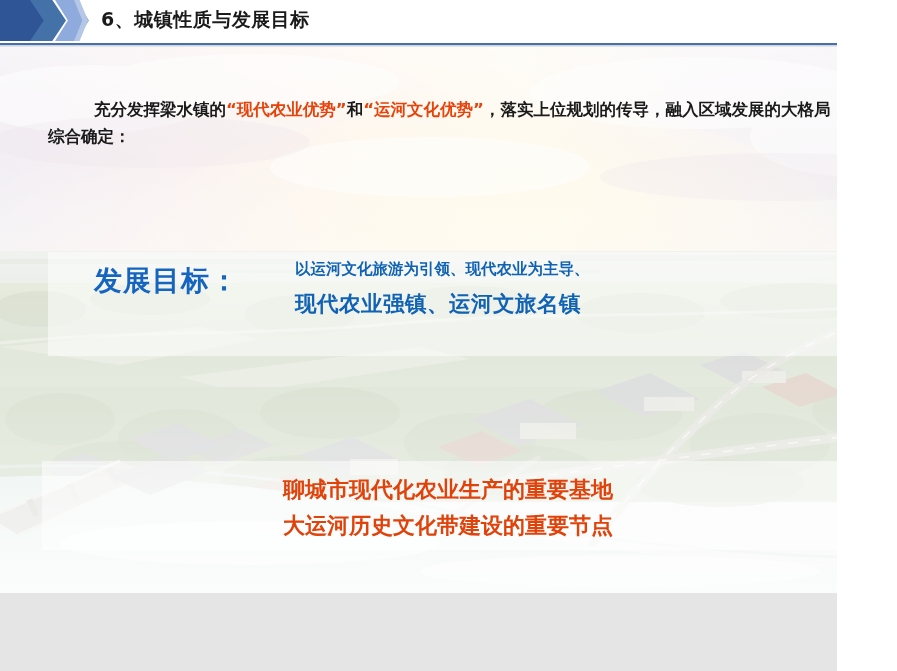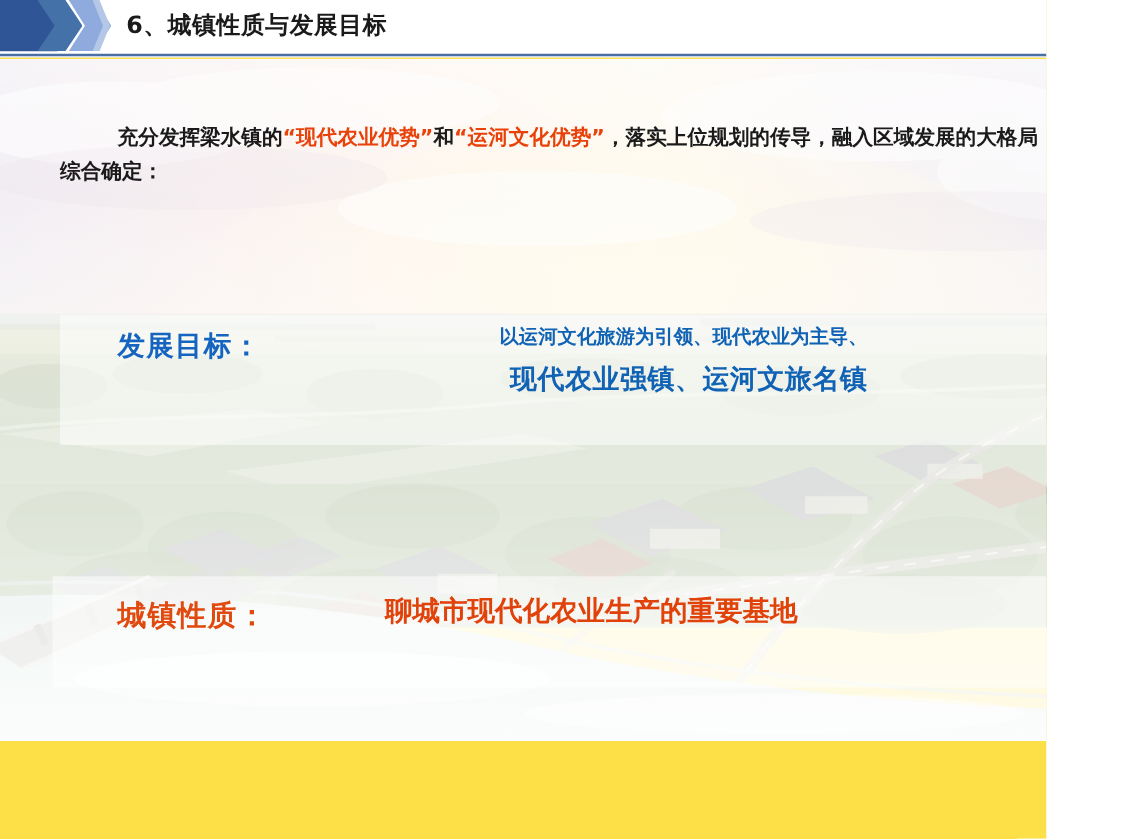--- a/index.html
+++ b/index.html
@@ -8,21 +8,21 @@
     background: #ffffff;
   }
   body {
     font-family: "DejaVu Sans", "Liberation Sans", sans-serif;
   }
   #slide {
     position: relative;
     width: 837px;
     height: 671px;
     overflow: hidden;
-    background: #fde047;
+    background: #e5e5e5;
   }
 
   
   #header {
     position: absolute;
     left: 0; top: 0;
     width: 897px;
     height: 46px;
     background: #ffffff;
     overflow: hidden;
@@ -126,32 +126,32 @@
     left: 42px;
     top: 461px;
     width: 828px;
     height: 89px;
   }
 
   #goal-label {
     position: absolute;
     left: 94px;
     top: 262px;
-    font-size: 22px;
+    font-size: 28px;
     font-weight: bold;
     color: #1565c0;
     letter-spacing: 1px;
     white-space: nowrap;
   }
   #goal-body {
     position: absolute;
-    left: 274px;
+    left: 295px;
     top: 257px;
     width: 420px;
-    text-align: right;
+    text-align: left;
     color: #0f62b4;
     font-weight: bold;
   }
   #goal-body .ln {
     font-size: 15.5px;
     line-height: 1.58;
     white-space: nowrap;
   }
   #goal-body .big {
     font-size: 21.5px;
@@ -176,21 +176,20 @@
     left: 283px;
     top: 472px;
     width: 400px;
     color: #e0420a;
     font-weight: bold;
   }
   #nature-body .ln {
     font-size: 22px;
     line-height: 1.62;
     white-space: nowrap;
-    margin-left: 25px;
   }
 </style>
 </head>
 <body>
 
 <div id="slide">
 
   <div id="header">
     <div class="hdr-block" id="hdr-solid"></div>
     <div class="hdr-block" id="hdr-chev1"></div>
@@ -383,18 +382,18 @@
   <div id="intro"><span>充分发挥梁水镇的</span><span class="hl">“现代农业优势”</span><span>和</span><span class="hl">“运河文化优势”</span><span>，落实上位规划的传导，融入区域发展的大格局，综合确定：</span></div>
 
   <div class="overlay-box" id="box-goal"></div>
   <div id="goal-label">发展目标：</div>
   <div id="goal-body">
     <div class="ln">以运河文化旅游为引领、现代农业为主导、</div>
     <div class="big">现代农业强镇、运河文旅名镇</div>
   </div>
 
   <div class="overlay-box" id="box-nature"></div>
-  <div id="nature-label">城镇性质：</div>
   <div id="nature-body">
     <div class="ln">聊城市现代化农业生产的重要基地</div>
+    <div class="ln">大运河历史文化带建设的重要节点</div>
   </div>
 
 </div>
 
 </body></html>

